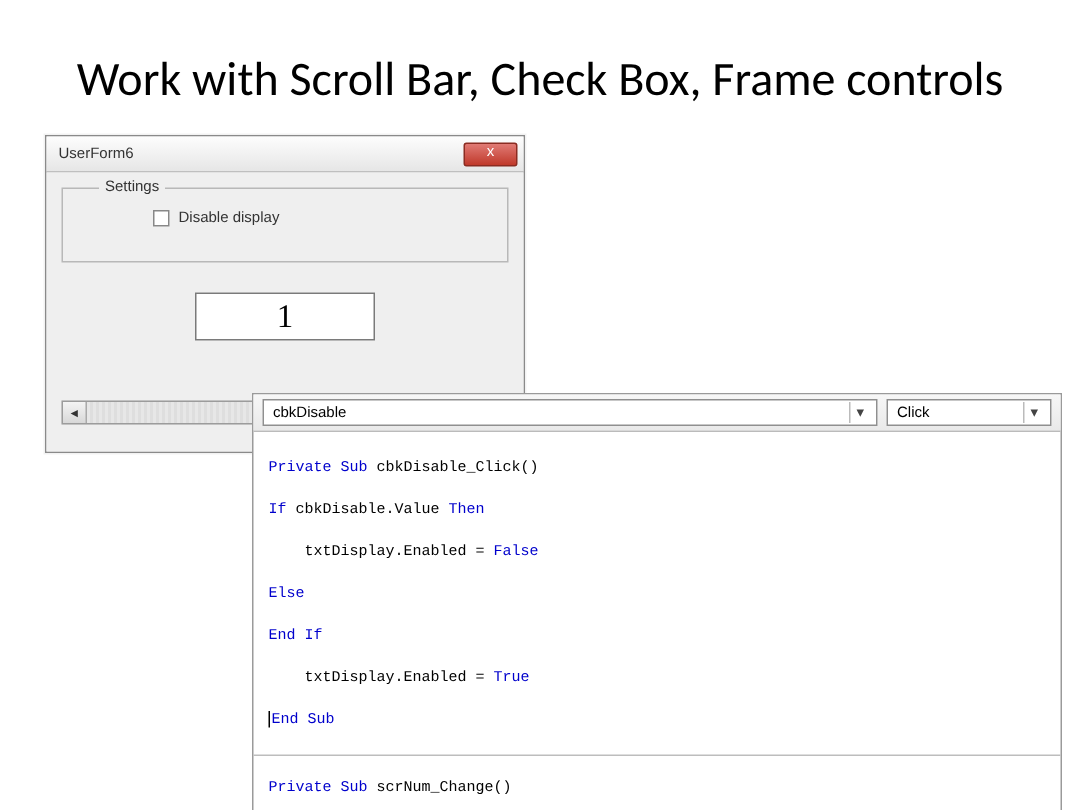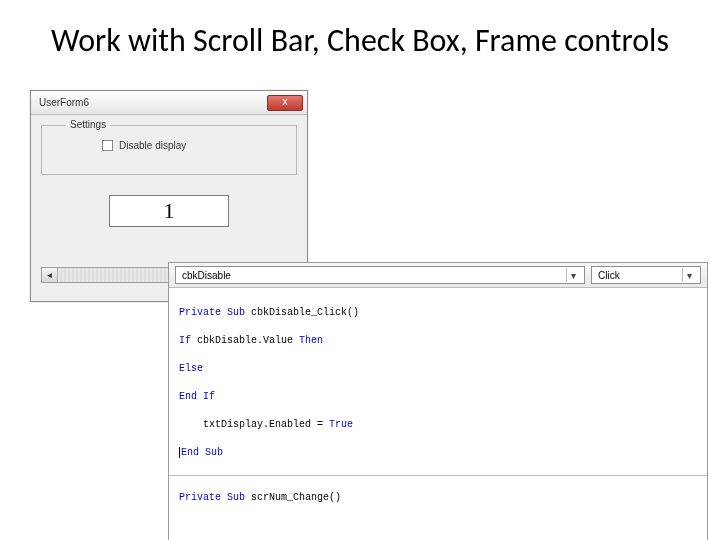--- a/index.html
+++ b/index.html
@@ -12,28 +12,29 @@
     overflow: hidden;
   }
   .slide-title {
     font-family: Calibri, "Segoe UI", sans-serif;
     font-size: 32px;
     font-weight: 400;
     text-align: center;
     padding: 23px 40px 0 40px;
     line-height: 1.15;
     color: #000;
+    margin-top: 12px;
   }
 
   
   .userform {
     position: absolute;
     left: 30px;
     top: 90px;
-    width: 278px;
+    width: 320px;
     border: 1px solid #8a8a8a;
     background: #efefef;
     box-shadow: 0 0 0 1px rgba(0,0,0,0.05);
     font-size: 10px;
   }
   .uf-titlebar {
     height: 24px;
     background: linear-gradient(#fdfdfd, #e6e6e6);
     border-bottom: 1px solid #bfbfbf;
     display: flex;
@@ -207,20 +208,21 @@
       <span class="caret">▾</span>
     </div>
     <div class="combo proc">
       <span>Click</span>
       <span class="caret">▾</span>
     </div>
   </div>
   <div class="code-area">
 <span class="code-line"><span class="kw">Private Sub</span><span> cbkDisable_Click()</span></span>
 <span class="code-line"><span class="kw">If</span><span> cbkDisable.Value </span><span class="kw">Then</span></span>
+<span class="code-line"><span>    txtDisplay.Enabled = </span><span class="kw">False</span></span>
 <span class="code-line kw">Else</span>
 <span class="code-line kw">End If</span>
 <span class="code-line"><span>    txtDisplay.Enabled = </span><span class="kw">True</span></span>
 <span class="code-line"><span class="cursor-bar"></span><span class="kw">End Sub</span></span>
 <hr class="sep">
 <span class="code-line"><span class="kw">Private Sub</span><span> scrNum_Change()</span></span>
 
 
 
 

